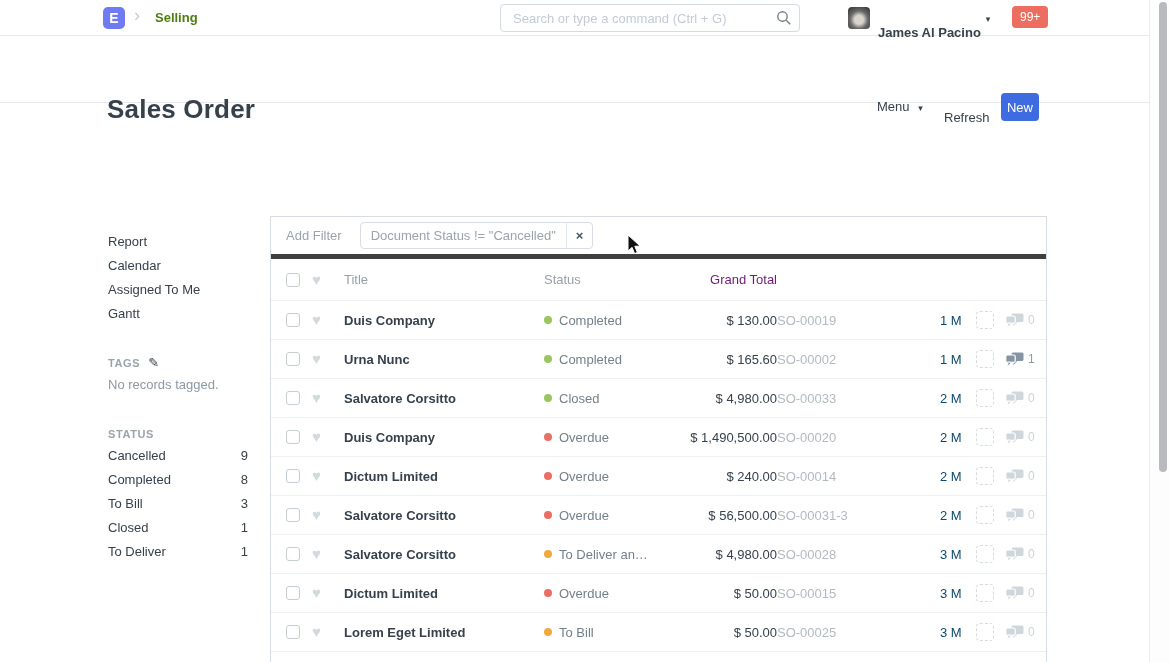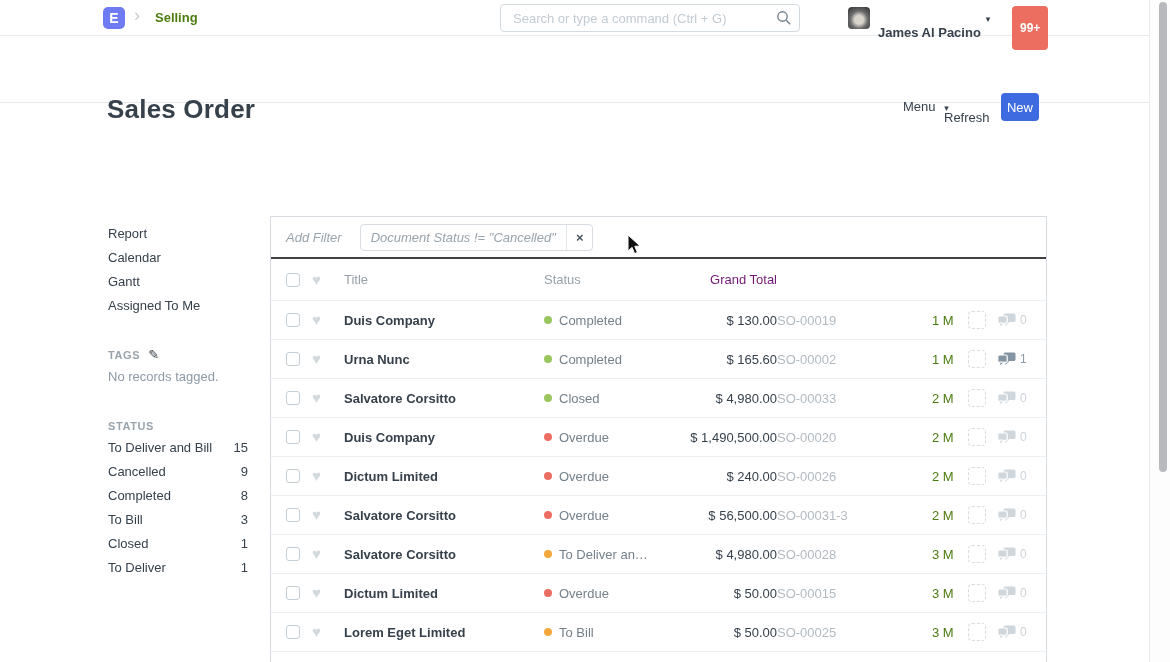--- a/index.html
+++ b/index.html
@@ -16,63 +16,63 @@
   .searchwrap input { width:100%; height:100%; border:1px solid #d3dae0; border-radius:4px;
     padding:0 30px 0 12px; font-size:13px; color:#36414c; outline:none; background:#fff;
     font-family:"Liberation Sans","DejaVu Sans",sans-serif;}
   .searchwrap input::placeholder { color:#c3cbd2; }
   .search-icon { position:absolute; right:8px; top:6px; }
   .nav-user { position:absolute; left:848px; top:0; height:36px; display:flex; align-items:center; cursor:pointer; }
   .avatar { width:22px; height:22px; border-radius:4px; margin-right:8px;
     background:radial-gradient(circle at 50% 58%, #d8d4cc 0 26%, #6b6b6b 52%, #2d2d2d 100%); }
   .uname { font-weight:bold; color:#36414c;margin-top:28px; }
   .caret { font-size:9px; color:#36414c; margin-left:5px; padding-top:2px; }
-  .nbadge { position:absolute; left:1012px; top:6px; background:#eb6e60; color:#fff; font-weight:bold;
-    font-size:12px; padding:16px 8px; border-radius:4px; line-height:1; cursor:pointer; }
+  .nbadge { position:absolute; left:1012px; top:6px; background:#eb6e60; color:#fff; font-weight:normal;
+    font-size:12px; padding:5px 8px; border-radius:4px; line-height:1; cursor:pointer; }
 
   
   .pagehead { position:relative; height:67px; border-bottom:1px solid #e7eaed; background:#fff; }
   .ptitle { position:absolute; left:107px; top:58px; font-size:26px; font-weight:bold; color:#36414c; letter-spacing:.2px; }
-  .menu-btn { position:absolute; left:903px; top:63px; color:#36414c; cursor:pointer; }
+  .menu-btn { position:absolute; left:877px; top:63px; color:#36414c; cursor:pointer; }
   .refresh-btn { position:absolute; left:944px; top:63px; color:#36414c; cursor:pointer;margin-top:11px; }
   .new-btn { position:absolute; left:1001px; top:57px; width:38px; height:28px; background:#3e6be0; color:#fff;
     border:none; border-radius:4px; font-size:13px; font-family:inherit; cursor:pointer; }
 
   
-  .sidebar { position:absolute; left:108px; top:119px; width:140px; }
+  .sidebar { position:absolute; left:108px; top:127px; width:140px; }
   .sb-item { line-height:24px; color:#36414c; cursor:pointer; }
   .sb-head { margin-top:27px; font-size:11px; font-weight:bold; letter-spacing:.6px; color:#9aa4ac; line-height:20px; }
   .pencil { color:#36414c; font-size:13px; margin-left:8px; display:inline-block; cursor:pointer; }
   .sb-empty { color:#8d99a6; line-height:24px; }
   .sb-stat { display:flex; justify-content:space-between; line-height:24px; cursor:pointer; }
   .sb-stat .lbl { color:#36414c; }
   .sb-stat .cnt { color:#36414c; }
 
   
   .listbox { position:absolute; left:270px; top:113px; width:777px; height:549px;
     border:1px solid #d7dde2; border-bottom:none; background:#fff; overflow:hidden; }
-  .filterrow { height:42px; display:flex; align-items:center; padding:0 15px; border-bottom:2px solid #404040;font-style:italic; }
+  .filterrow { height:42px; display:flex; align-items:center; padding:0 15px; border-bottom:5px solid #404040; }
   .addfilter { color:#9aa4ac; margin-right:18px; cursor:pointer; }
   .fpill { display:flex; align-items:stretch; border:1px solid #d7dde2; border-radius:4px; overflow:hidden; height:27px; }
   .fpill .ftext { padding:5px 10px; color:#9aa4ac; white-space:nowrap; }
   .fpill .fx { padding:5px 9px; border-left:1px solid #e3e8ec; color:#48535d; font-weight:bold; font-size:13px; cursor:pointer; line-height:15px;}
 
   .lrow { display:flex; align-items:center; height:39px; padding:0 15px; border-bottom:1px solid #edf0f3; cursor:pointer; }
   .hrow { height:42px; cursor:default; }
   .cbx { width:14px; height:14px; border:1px solid #c6ced5; border-radius:3px; background:#fff; flex:none; margin-right:12px; cursor:pointer; }
   .heart { width:16px; flex:none; margin-right:16px; color:#d3dade; font-size:15px; line-height:14px; cursor:pointer; }
   .c-title { width:200px; flex:none; font-weight:bold; color:#36414c; white-space:nowrap; overflow:hidden; padding-right:8px;}
   .h-title { font-weight:normal; color:#98a1a9; }
   .c-status { width:123px; flex:none; display:flex; align-items:center; color:#74808a; white-space:nowrap; overflow:hidden; }
   .h-status { color:#98a1a9; }
   .dot { width:8px; height:8px; border-radius:50%; flex:none; margin-right:7px; background:#ccc; }
   .c-total { width:110px; flex:none; text-align:right; color:#36414c; }
   .h-total { color:#701a75; }
   .c-id { width:127px; flex:none; color:#b2bac1; }
-  .c-age { margin-left:28px; width:28px; flex:none; color:#4d7c0f; }
+  .c-age { margin-left:36px; width:28px; flex:none; color:#0c4a6e; }
   .assign-box { margin-left:8px; width:18px; height:18px; border:1px dashed #d6dce0; border-radius:4px; flex:none; }
   .c-comment { margin-left:11px; display:flex; align-items:center; color:#d0d7dc; }
   .c-comment .ccount { margin-left:4px; font-size:12px; color:#ccd3d9; }
   .c-comment.on { color:#8494a3; }
   .c-comment.on .ccount { color:#8d99a6; }
 
   
   .sb-track { position:absolute; right:0; top:0; width:21px; height:662px; background:#fdfdfd; border-left:1px solid #ededee; z-index:9; }
   .sb-thumb { position:absolute; right:3px; top:2px; width:8px; height:470px; border-radius:4px; background:#b9babe; cursor:pointer; }
 
@@ -109,34 +109,30 @@
 </div>
 
 <div class="main">
 
   <div class="sidebar">
 
       <div class="sb-item">Report</div>
 
       <div class="sb-item">Calendar</div>
 
+      <div class="sb-item">Assigned To Me</div>
+
       <div class="sb-item">Gantt</div>
-
-      <div class="sb-item">Assigned To Me</div>
 
     <div class="sb-head">
       <span>TAGS</span><span class="pencil">✎</span>
     </div>
     <div class="sb-empty">No records tagged.</div>
     <div class="sb-head">STATUS</div>
 
-      <div class="sb-stat">
-        <span class="lbl">To Deliver and Bill</span>
-        <span class="cnt">15</span>
-      </div>
 
       <div class="sb-stat">
         <span class="lbl">Cancelled</span>
         <span class="cnt">9</span>
       </div>
 
       <div class="sb-stat">
         <span class="lbl">Completed</span>
         <span class="cnt">8</span>
       </div>
@@ -272,21 +268,21 @@
 
       <div class="lrow">
         <span class="cbx"></span>
         <span class="heart">♥</span>
         <span class="c-title">Dictum Limited</span>
         <span class="c-status">
           <span class="dot" style="background: rgb(235, 110, 99);"></span>
           <span>Overdue</span>
         </span>
         <span class="c-total">$ 240.00</span>
-        <span class="c-id">SO-00026</span>
+        <span class="c-id">SO-00014</span>
         <span class="c-age">2 M</span>
         <span class="assign-box"></span>
         <span class="c-comment">
           <svg width="19" height="15" viewBox="0 0 19 15">
             <rect x="6.5" y="0.5" width="12" height="8.5" rx="1.6" fill="currentColor"></rect>
             <path d="M8.5 8.5 v4.5 l4.2 -4.5 z" fill="currentColor"></path>
             <rect x="0.8" y="3" width="9.4" height="7.4" rx="1.6" fill="currentColor" stroke="#ffffff" stroke-width="1.2"></rect>
             <path d="M2.8 10 v4.4 l4 -4 z" fill="currentColor" stroke="#ffffff" stroke-width="1"></path>
           </svg>
           <span class="ccount">0</span>

